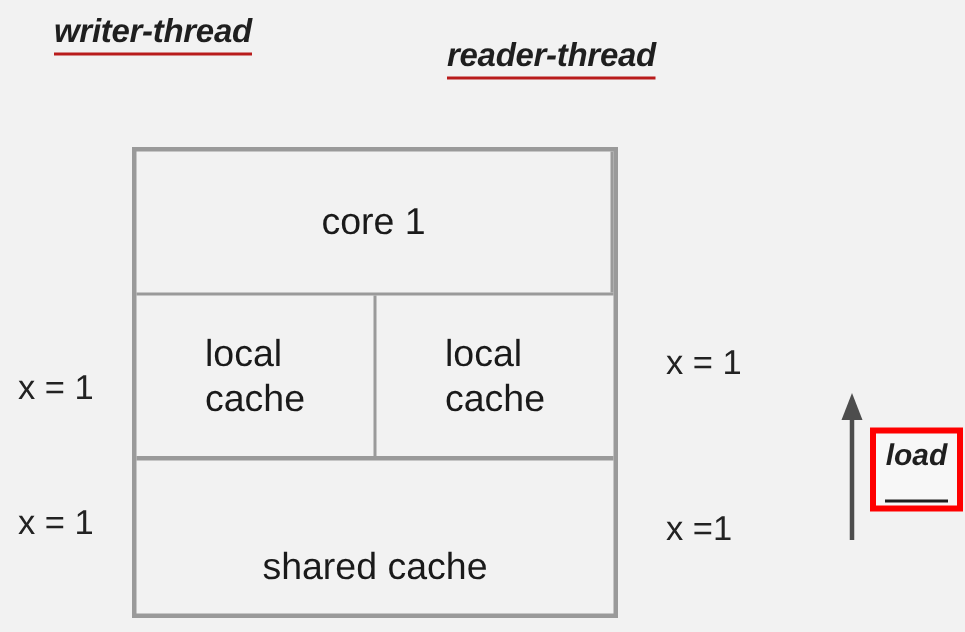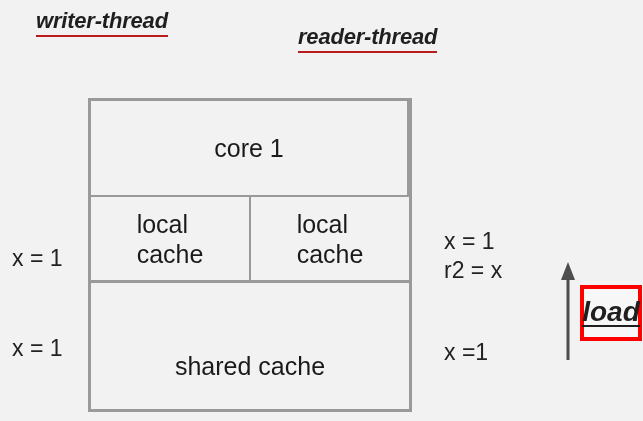--- a/index.html
+++ b/index.html
@@ -54,21 +54,21 @@
   .diagram-row {
     display: flex;
     width: 100%;
     box-sizing: border-box;
   }
   #core-row {
     height: 96px;
     border-bottom: 2px solid #9a9a9a;
   }
   #local-cache-row {
-    height: 86px;
+    height: 110px;
     border-bottom: 3px solid #9a9a9a;
   }
   #shared-cache-row {
     flex: 1 1 auto;
   }
   .diagram-cell {
     flex: 1 1 0;
     display: flex;
     align-items: center;
     justify-content: center;
@@ -121,25 +121,25 @@
     box-sizing: border-box;
     border: 4px solid #fe0000;
     background: #f7f7f7;
     display: flex;
     align-items: center;
     justify-content: center;
   }
   #load-label {
     font-style: italic;
     font-weight: 600;
-    font-size: 28px;
+    font-size: 20px;
     line-height: 26px;
     color: #1f1f1f;
     border-bottom: 2px solid #1f1f1f;
-    padding-bottom: 0px;
+    padding-bottom: 16px;
     white-space: nowrap;
   }
 </style>
 </head>
 <body>
 
 <div id="stage">
 
   <div class="thread-heading" id="writer-thread-heading">writer-thread</div>
 
@@ -171,21 +171,20 @@
     </div>
 
   </div>
 
   <div class="annotation" id="writer-annotation-top">x = 1</div>
 
   <div class="annotation" id="writer-annotation-bottom">x = 1</div>
 
   <div class="annotation" id="reader-annotation-top">x = 1</div>
 
-  <div class="annotation" id="reader-annotation-mid">r2 = x</div>
 
   <div class="annotation" id="reader-annotation-bottom">x =1</div>
 
   <svg id="load-arrow" viewBox="0 0 26 100">
     <line x1="12" y1="100" x2="12" y2="14" stroke="#4d4d4d" stroke-width="3"></line>
     <polygon points="12,2 5,20 19,20" fill="#4d4d4d"></polygon>
   </svg>
 
   <div id="load-box">
     <span id="load-label">load</span>

